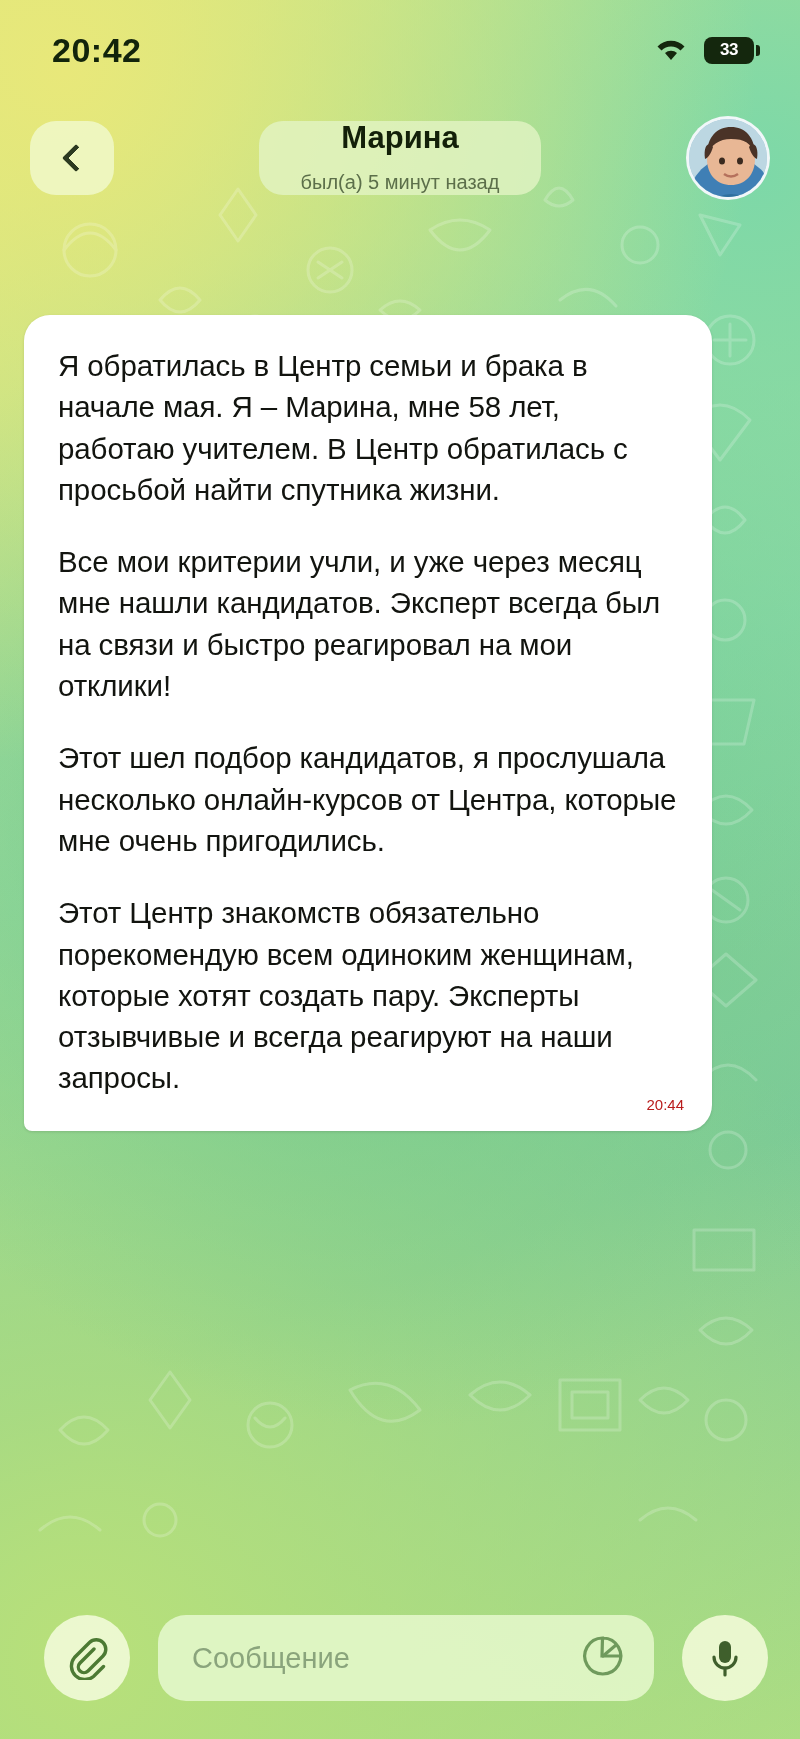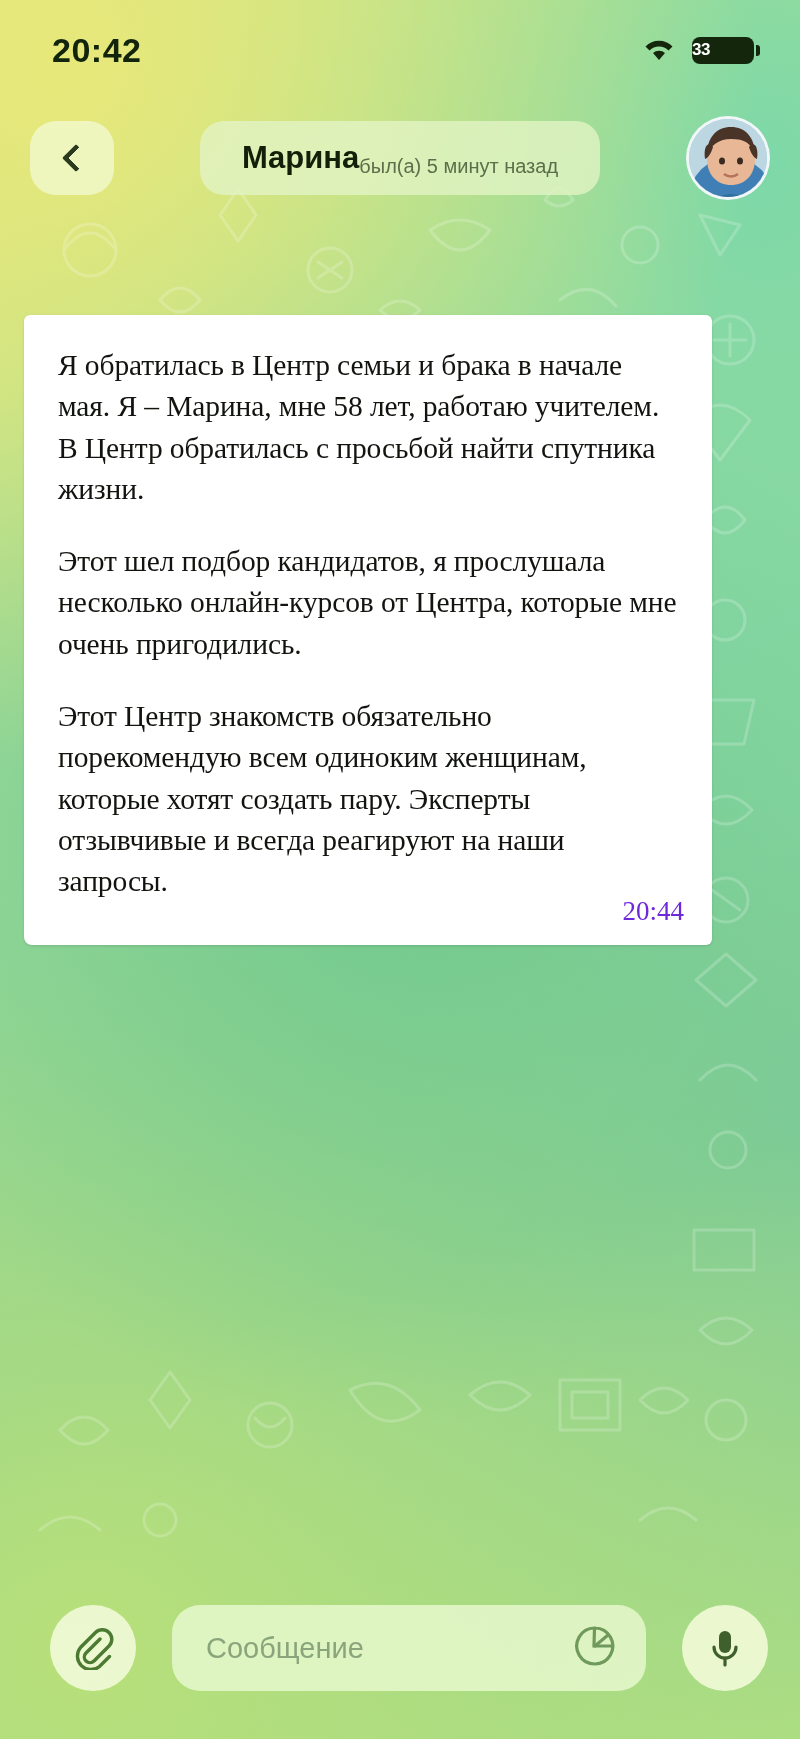--- a/index.html
+++ b/index.html
@@ -49,26 +49,27 @@
     letter-spacing: 0.5px;
     color: #12240b;
   }
   .status-right {
     display: flex;
     align-items: center;
     gap: 14px;
   }
   .battery {
     position: relative;
-    width: 62px;
+    width: 50px;
     height: 27px;
     border-radius: 8px;
     background: #14270d;
     display: flex;
     align-items: center;
+    justify-content: center;
   }
   .battery:after {
     content: "";
     position: absolute;
     right: -6px;
     top: 8px;
     width: 4px;
     height: 11px;
     border-radius: 0 3px 3px 0;
     background: #14270d;
@@ -110,21 +111,21 @@
     border-radius: 2px;
   }
   .title-pill {
     margin: 0 auto;
     height: 74px;
     min-width: 270px;
     padding: 0 42px;
     border-radius: 24px;
     background: rgba(226,244,196,0.80);
     display: flex;
-    flex-direction: row;
+    flex-direction: column;
     align-items: center;
     justify-content: center;
   }
   .chat-title {
     font-size: 31px;
     font-weight: bold;
     color: #132009;
     line-height: 1.05;
   }
   .chat-subtitle {
@@ -146,52 +147,51 @@
   
   .msg-area {
     position: absolute;
     top: 315px;
     left: 24px;
     right: 88px;
   }
   .bubble {
     position: relative;
     background: #ffffff;
-    border-radius: 6px;
+    border-radius: 26px;
     border-bottom-left-radius: 8px;
-    padding: 30px 34px 36px 34px;
+    padding: 30px 34px 26px 34px;
     box-shadow: 0 1px 3px rgba(0,0,0,0.12);
-    font-family: Liberation Serif, serif;
   }
   .bubble p {
     font-size: 29.5px;
     line-height: 1.40;
     color: #12140f;
     margin-bottom: 31px;
     letter-spacing: -0.1px;
   }
   .bubble p:last-of-type { margin-bottom: 6px; }
   .msg-time {
     position: absolute;
     right: 28px;
     bottom: 18px;
-    font-size: 27px;
-    color: #6d28d9;
+    font-size: 15px;
+    color: #b91c1c;
   }
 
   
   .input-bar {
     position: absolute;
-    left: 18px; right: 0;
+    left: 12px; right: 0;
     bottom: 38px;
     height: 96px;
     display: flex;
-    align-items: flex-start;
+    align-items: flex-end;
     padding: 0 32px;
-    gap: 36px;
+    gap: 28px;
   }
   .round-btn {
     width: 86px;
     height: 86px;
     border-radius: 50%;
     background: rgba(240,250,214,0.92);
     display: flex;
     align-items: center;
     justify-content: center;
     flex: none;
@@ -304,20 +304,21 @@
         <ellipse cx="51" cy="42" rx="3" ry="3.5" fill="#3a2a1f"></ellipse>
         <path d="M35 55 q7 5 14 0" stroke="#b5715c" stroke-width="2.5" fill="none"></path>
         <path d="M20 84 q22 -18 44 0 z" fill="#2f6f9e"></path>
       </svg>
     </div>
   </div>
 
   <div class="msg-area">
     <div class="bubble">
       <p>Я обратилась в Центр семьи и брака в начале мая. Я – Марина, мне 58 лет, работаю учителем. В Центр обратилась с просьбой найти спутника жизни.</p>
+      <p>Все мои критерии учли, и уже через месяц мне нашли кандидатов. Эксперт всегда был на связи и быстро реагировал на мои отклики!</p>
       <p>Этот шел подбор кандидатов, я прослушала несколько онлайн-курсов от Центра, которые мне очень пригодились.</p>
       <p>Этот Центр знакомств обязательно порекомендую всем одиноким женщинам, которые хотят создать пару. Эксперты отзывчивые и всегда реагируют на наши запросы.</p>
       <div class="msg-time">20:44</div>
     </div>
   </div>
 
   <div class="input-bar">
     <div class="round-btn">
       <svg width="44" height="44" viewBox="0 0 44 44">
         <path d="M29 13 l-14 14 a5.5 5.5 0 0 0 8 8 l15 -15 a9.5 9.5 0 0 0 -13.5 -13.5 l-15 15 a13.5 13.5 0 0 0 19 19 l10 -10" stroke="#4c7a33" stroke-width="3.4" fill="none" stroke-linecap="round"></path>

